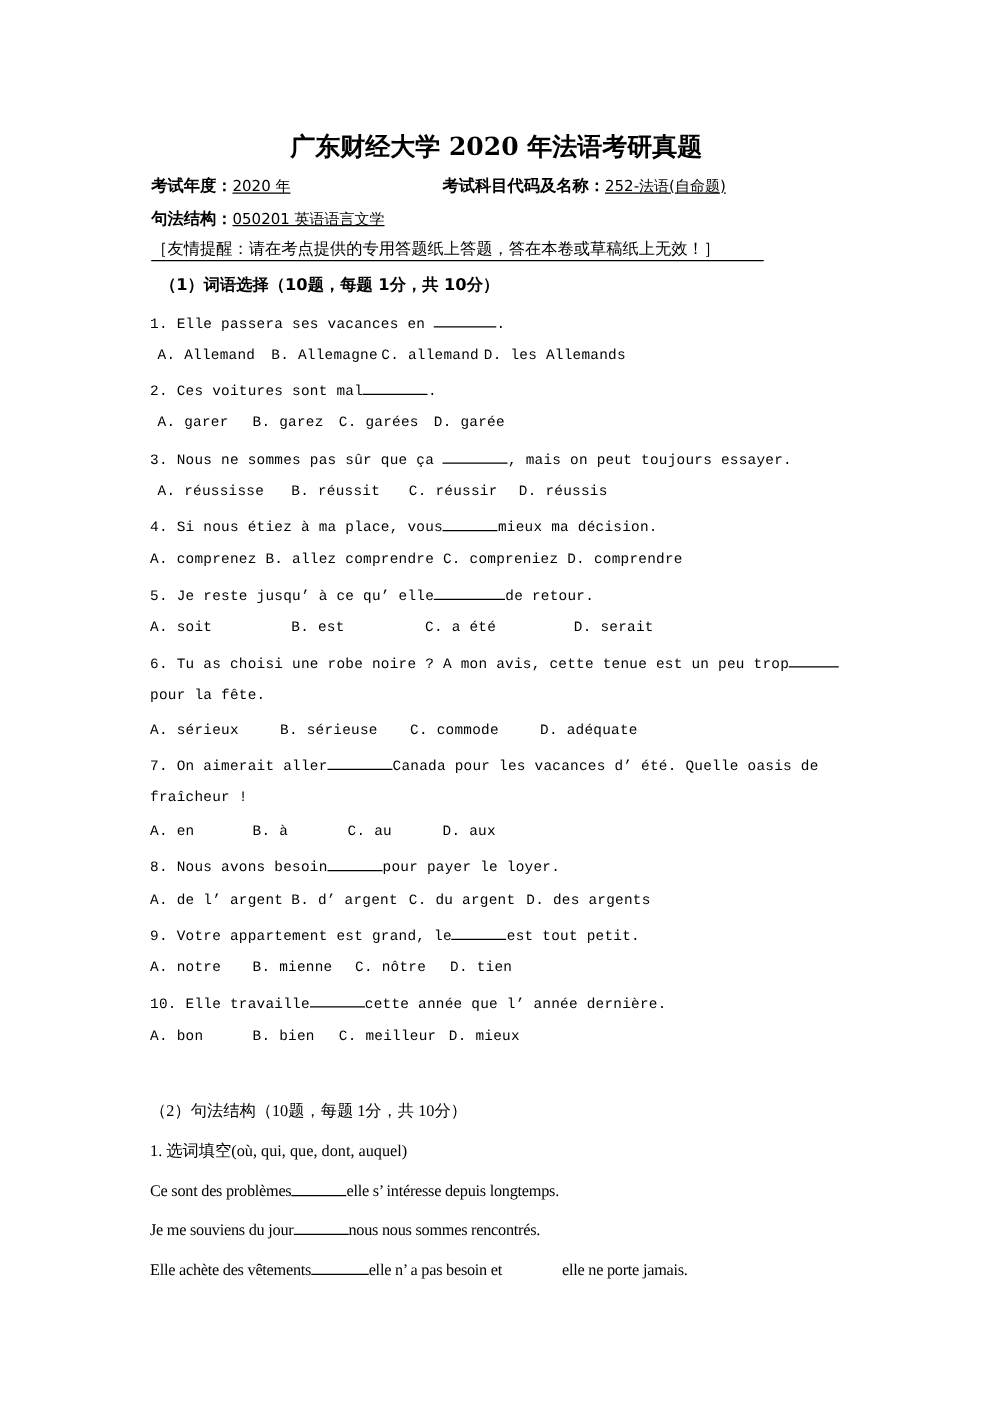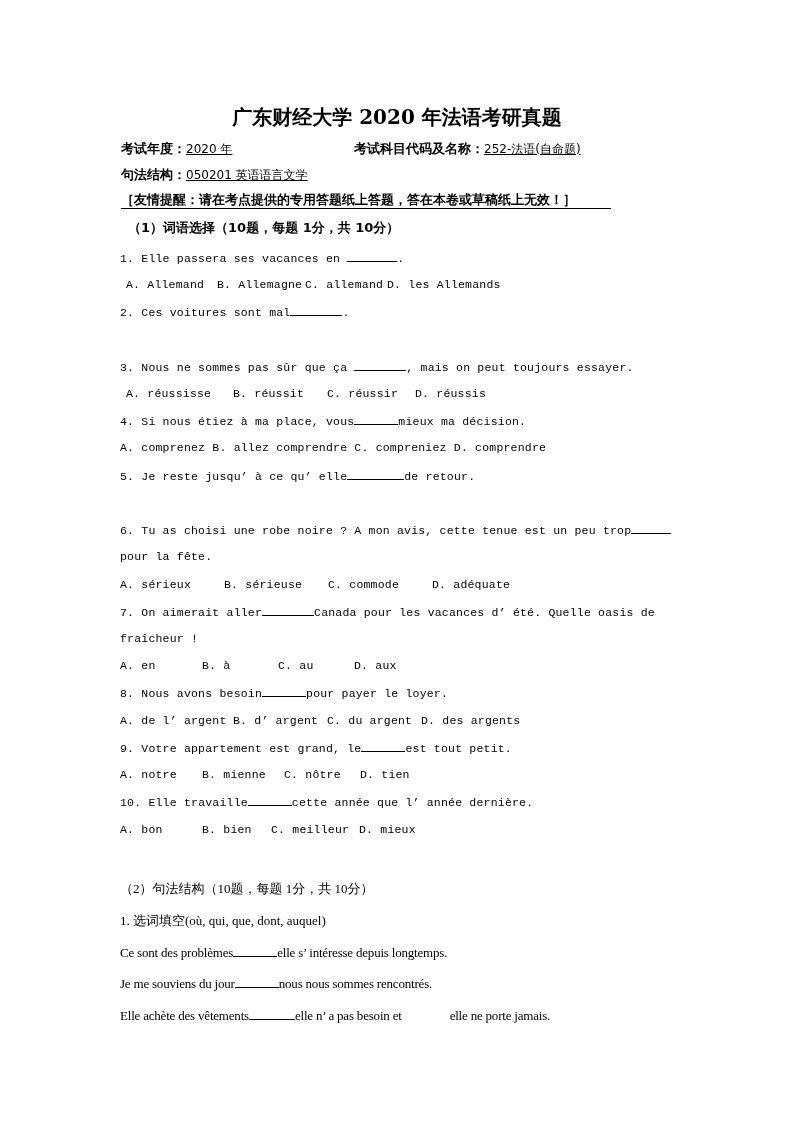--- a/index.html
+++ b/index.html
@@ -42,21 +42,21 @@
     .meta .label {
       font-weight: bold;
     }
     .meta .value {
       text-decoration: underline;
       font-size: 12px;
     }
     .notice {
       font-family: "DejaVu Sans", "Liberation Sans", sans-serif;
       font-size: 13px;
-      font-weight: bold;
+      font-weight: normal;
       border-bottom: 1.5px solid #000;
       padding-bottom: 0px;
       line-height: 16px;
     }
     .section-head {
       font-family: "DejaVu Sans", "Liberation Sans", sans-serif;
       font-size: 13px;
       font-weight: bold;
     }
     .section-head-2 {
@@ -108,37 +108,43 @@
   <div class="abs q" style="left:120px; top:251px;">
     <span>1.</span> <span>Elle passera ses vacances en </span><span class="blank" style="width:50px;"></span><span>.</span>
   </div>
   <div class="abs q" style="left:126px; top:278px;">
     <span class="opt" style="width:91px;">A. Allemand</span><span class="opt" style="width:88px;">B. Allemagne</span><span class="opt" style="width:82px;">C. allemand</span><span class="opt">D. les Allemands</span>
   </div>
 
   <div class="abs q" style="left:120px; top:305px;">
     <span>2.</span> <span>Ces voitures sont mal</span><span class="blank" style="width:52px;"></span><span>.</span>
   </div>
+  <div class="abs q" style="left:126px; top:332px;">
+    <span class="opt" style="width:76px;">A. garer</span><span class="opt" style="width:69px;">B. garez</span><span class="opt" style="width:76px;">C. garées</span><span class="opt">D. garée</span>
+  </div>
 
   <div class="abs q" style="left:120px; top:360px;">
     <span>3.</span> <span>Nous ne sommes pas sûr que ça </span><span class="blank" style="width:52px;"></span><span>, mais on peut toujours essayer.</span>
   </div>
   <div class="abs q" style="left:126px; top:387px;">
     <span class="opt" style="width:107px;">A. réussisse</span><span class="opt" style="width:94px;">B. réussit</span><span class="opt" style="width:88px;">C. réussir</span><span class="opt">D. réussis</span>
   </div>
 
   <div class="abs q" style="left:120px; top:414px;">
     <span>4.</span> <span>Si nous étiez à ma place, vous</span><span class="blank" style="width:44px;"></span><span>mieux ma décision.</span>
   </div>
   <div class="abs q" style="left:120px; top:441px;">
     <span>A. comprenez</span> <span>B. allez comprendre</span> <span>C. compreniez</span> <span>D. comprendre</span>
   </div>
 
   <div class="abs q" style="left:120px; top:469px;">
     <span>5.</span> <span>Je reste jusqu’ à ce qu’ elle</span><span class="blank" style="width:57px;"></span><span>de retour.</span>
+  </div>
+  <div class="abs q" style="left:120px; top:496px;">
+    <span class="opt" style="width:113px;">A. soit</span><span class="opt" style="width:107px;">B. est</span><span class="opt" style="width:119px;">C. a été</span><span class="opt">D. serait</span>
   </div>
 
   <div class="abs q" style="left:120px; top:523px;">
     <span>6.</span> <span>Tu as choisi une robe noire ?  A mon avis, cette tenue est un peu trop</span><span class="blank" style="width:40px;"></span>
   </div>
   <div class="abs q" style="left:120px; top:550px;">pour la fête.</div>
   <div class="abs q" style="left:120px; top:578px;">
     <span class="opt" style="width:104px;">A. sérieux</span><span class="opt" style="width:104px;">B. sérieuse</span><span class="opt" style="width:104px;">C. commode</span><span class="opt">D. adéquate</span>
   </div>
 

